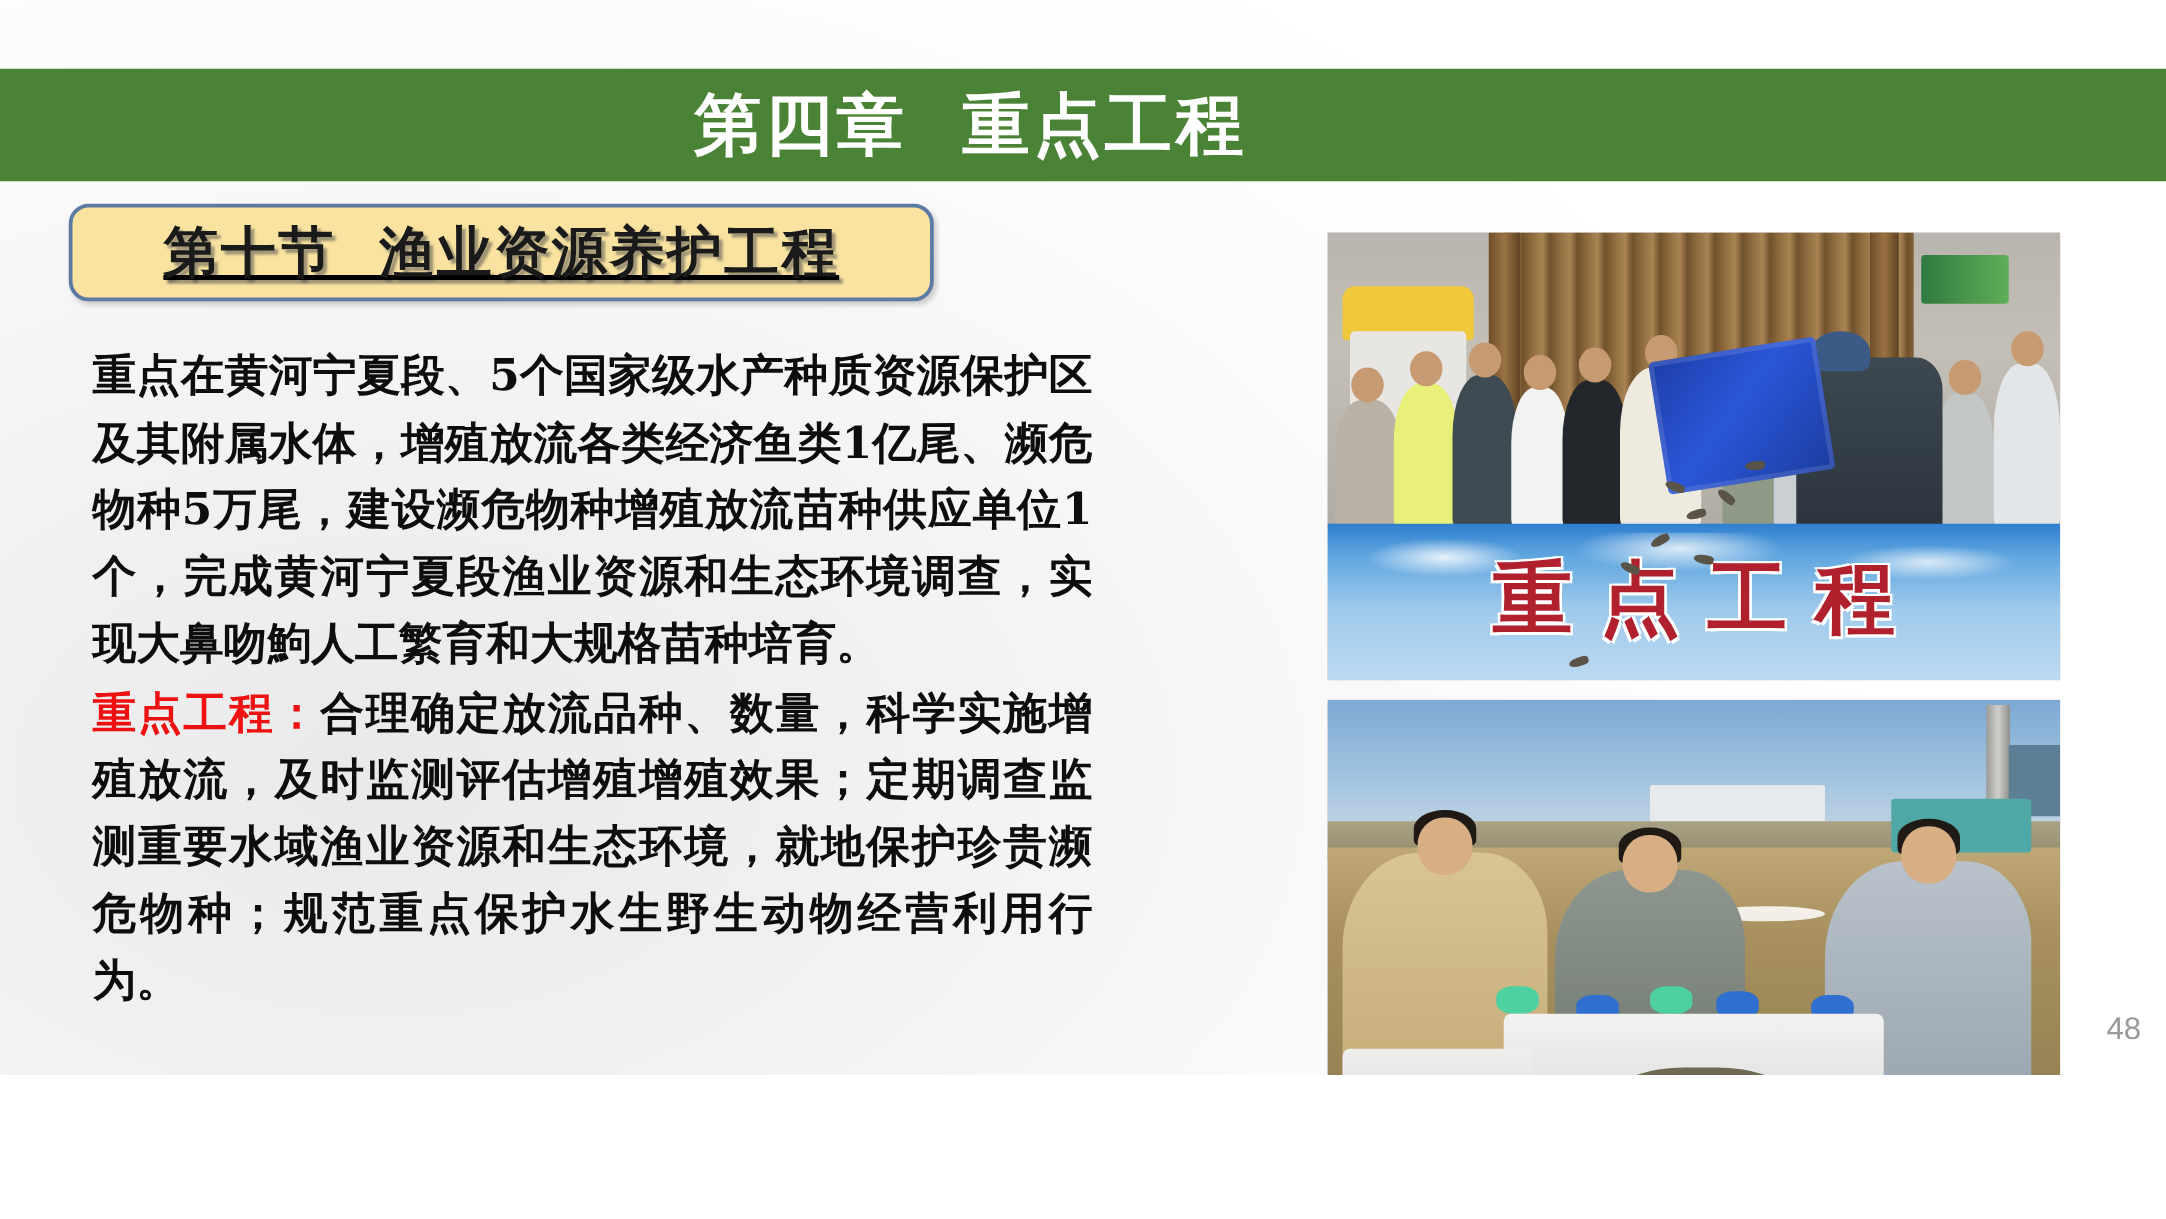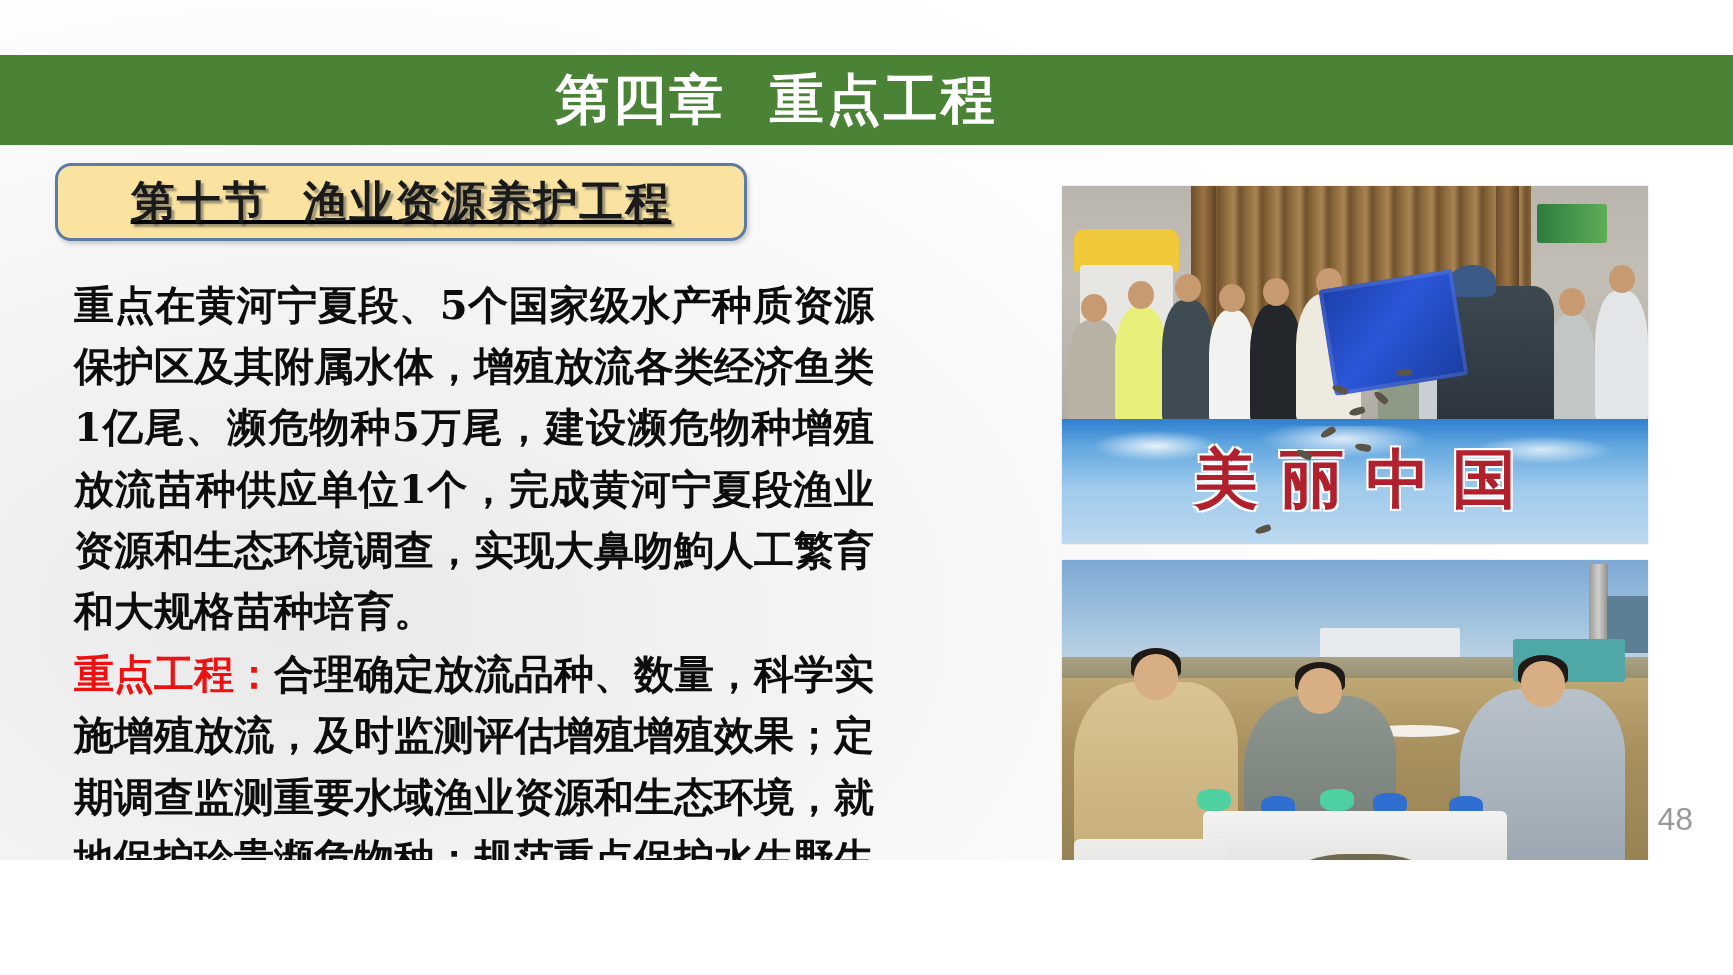--- a/index.html
+++ b/index.html
@@ -71,21 +71,21 @@
     text-shadow: 3px 3px 2px rgba(80,80,80,0.55);
   }
 
   
   .body-text {
     position: absolute;
     left: 74px;
     top: 274px;
     width: 800px;
     font-family: "DejaVu Serif", "Liberation Serif", serif;
-    font-size: 40px;
+    font-size: 35px;
     font-weight: bold;
     color: #0d0d0d;
     line-height: 1.53;
     text-align: justify;
     text-justify: inter-character;
   }
   .para { margin: 0; }
   .para + .para { margin-top: 2px; }
   .emph-red {
     color: #ee1111;
@@ -261,23 +261,23 @@
     background: #4fd0a0; border-radius: 40%;
   }
   .glove-blue {
     position: absolute; width: 34px; height: 22px;
     background: #2f6fd0; border-radius: 40%;
   }
 
   
   .page-number {
     position: absolute;
-    right: 40px;
+    right: 20px;
     bottom: 22px;
-    font-size: 32px;
+    font-size: 25px;
     color: #9a9a9a;
     font-family: "Liberation Sans", "DejaVu Sans", sans-serif;
   }
 </style>
 </head>
 <body>
 
 <div id="slide">
 
   <div class="banner">
@@ -335,21 +335,21 @@
             <span class="head"></span>
           </div>
       </div>
 
       <div class="p1-worker"></div>
       <div class="p1-cap"></div>
       <div class="p1-crate"></div>
 
       <div class="p1-banner">
         <div class="p1-clouds"></div>
-        <div class="p1-banner-text">美丽中国</div>
+        <div class="p1-banner-text">重点工程</div>
       </div>
 
       <span class="fish" style="left:46%; top:56%;"></span>
       <span class="fish" style="left:49%; top:62%; transform:rotate(-15deg);"></span>
       <span class="fish" style="left:53%; top:58%; transform:rotate(40deg);"></span>
       <span class="fish" style="left:44%; top:68%; transform:rotate(-30deg);"></span>
       <span class="fish" style="left:50%; top:72%; transform:rotate(10deg);"></span>
       <span class="fish" style="left:57%; top:51%; transform:rotate(-5deg);"></span>
       <span class="fish" style="left:40%; top:74%; transform:rotate(25deg);"></span>
       <span class="fish" style="left:33%; top:95%; transform:rotate(-18deg);"></span>

